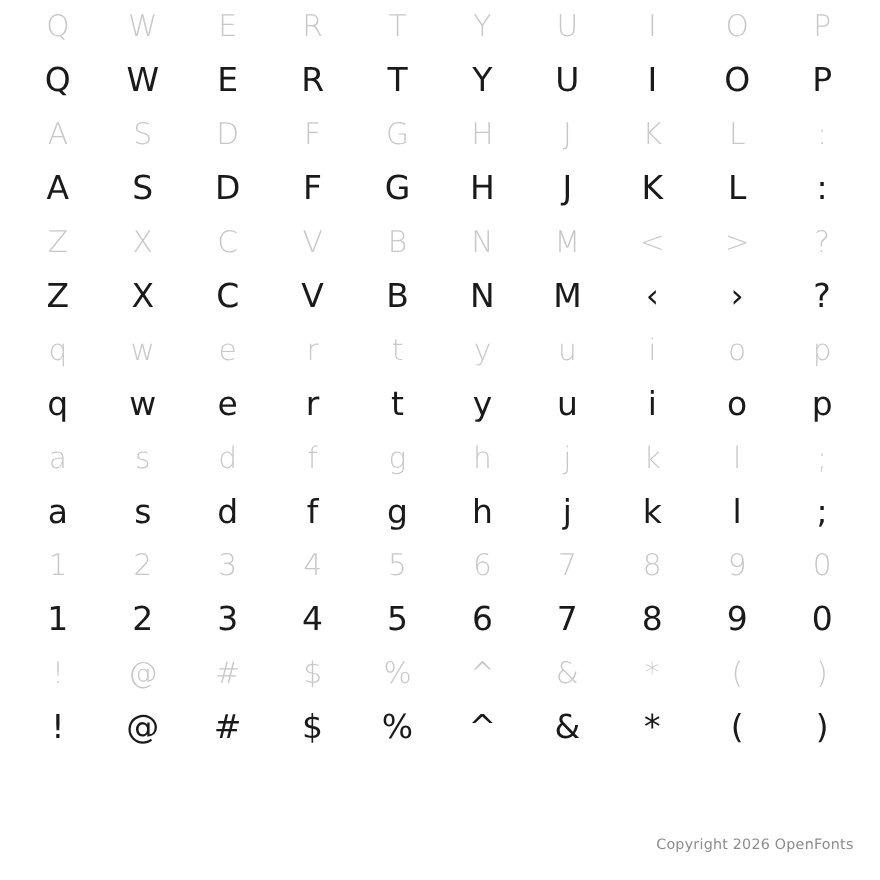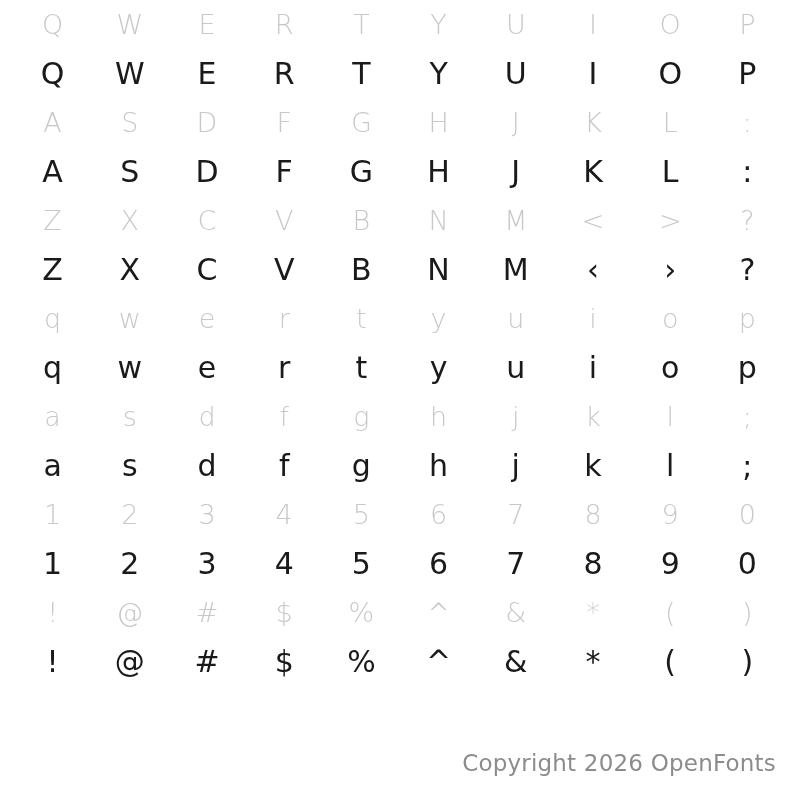--- a/index.html
+++ b/index.html
@@ -52,21 +52,21 @@
     font-family: "DejaVu Sans", sans-serif;
     font-weight: 400;
   }
   .rowpair {
     margin-bottom: 0px;
   }
   .copyright {
     position: absolute;
     right: 24px;
     bottom: 24px;
-    font-size: 23px;
+    font-size: 13px;
     color: #8c8c8c;
     font-family: "DejaVu Sans", sans-serif;
     letter-spacing: 0.2px;
   }
 </style>
 </head>
 <body>
 
 <div id="specimen">
 

